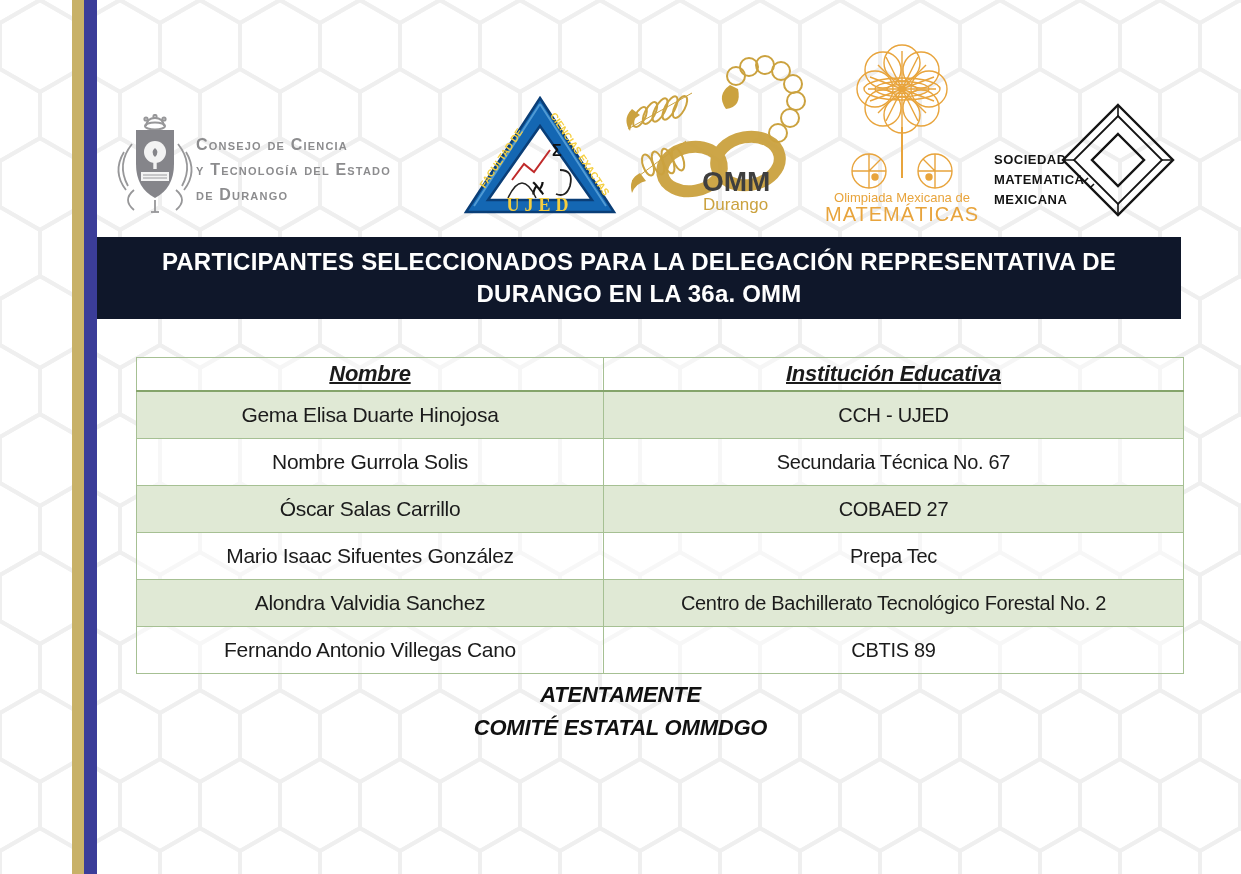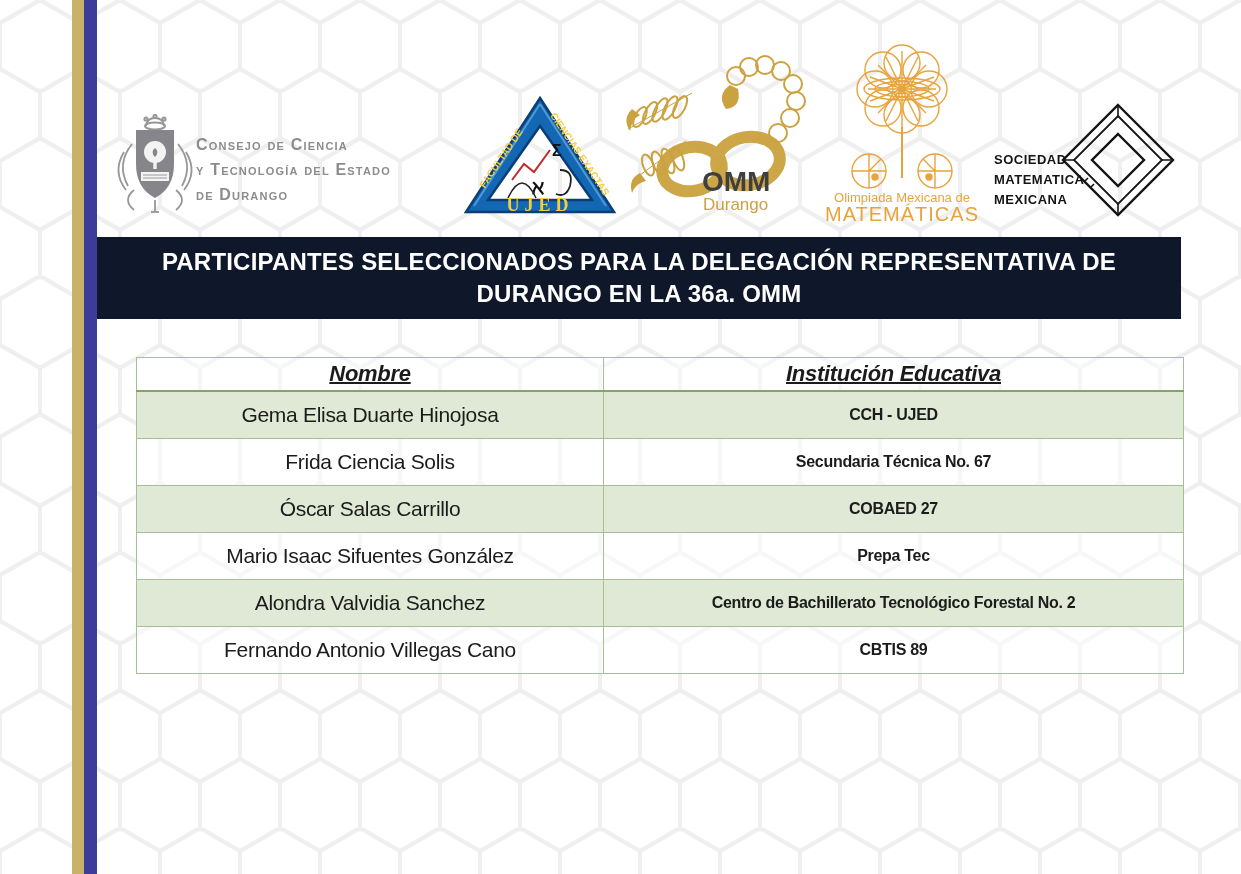--- a/index.html
+++ b/index.html
@@ -42,21 +42,21 @@
     overflow:hidden;white-space:nowrap;
   }
   .tbl th{
     height:30px;font-style:italic;font-weight:bold;font-size:22px;
     text-decoration:underline;text-decoration-thickness:2px;
     background:rgba(255,255,255,0.45);
     border-bottom:2px solid #85A46B;
   }
   .tbl td{height:44px;background:rgba(255,255,255,0.5);text-align:center;}
   .tbl tbody tr:nth-child(odd) td{background:#E0E9D5;}
-  .tbl td.inst{font-weight:bold;font-size:16px;}
+  .tbl td.inst{font-weight:normal;font-size:20px;}
 
   
   .footer{
     position:absolute;left:97px;top:678px;width:1047px;z-index:2;
     text-align:center;font-weight:bold;font-style:italic;
     font-size:22px;line-height:33px;color:#111;letter-spacing:-0.2px;
   }
 
   svg text{font-family:"Liberation Sans",sans-serif;}
   svg text.serif{font-family:"Liberation Serif",serif;}
@@ -216,21 +216,21 @@
         <th>Nombre</th>
         <th>Institución Educativa</th>
       </tr>
     </thead>
     <tbody>
       <tr>
         <td>Gema Elisa Duarte Hinojosa</td>
         <td class="inst">CCH - UJED</td>
       </tr>
       <tr>
-        <td>Frida Ciencia Solis</td>
+        <td>Nombre Gurrola Solis</td>
         <td class="inst">Secundaria Técnica No. 67</td>
       </tr>
       <tr>
         <td>Óscar Salas Carrillo</td>
         <td class="inst">COBAED 27</td>
       </tr>
       <tr>
         <td>Mario Isaac Sifuentes González</td>
         <td class="inst">Prepa Tec</td>
       </tr>
@@ -238,14 +238,18 @@
         <td>Alondra Valvidia Sanchez</td>
         <td class="inst">Centro de Bachillerato Tecnológico Forestal No. 2</td>
       </tr>
       <tr>
         <td>Fernando Antonio Villegas Cano</td>
         <td class="inst">CBTIS 89</td>
       </tr>
     </tbody>
   </table>
 
+  <div class="footer">
+    <div>ATENTAMENTE</div>
+    <div>COMITÉ ESTATAL OMMDGO</div>
+  </div>
 
 </div>
 
 </body></html>

